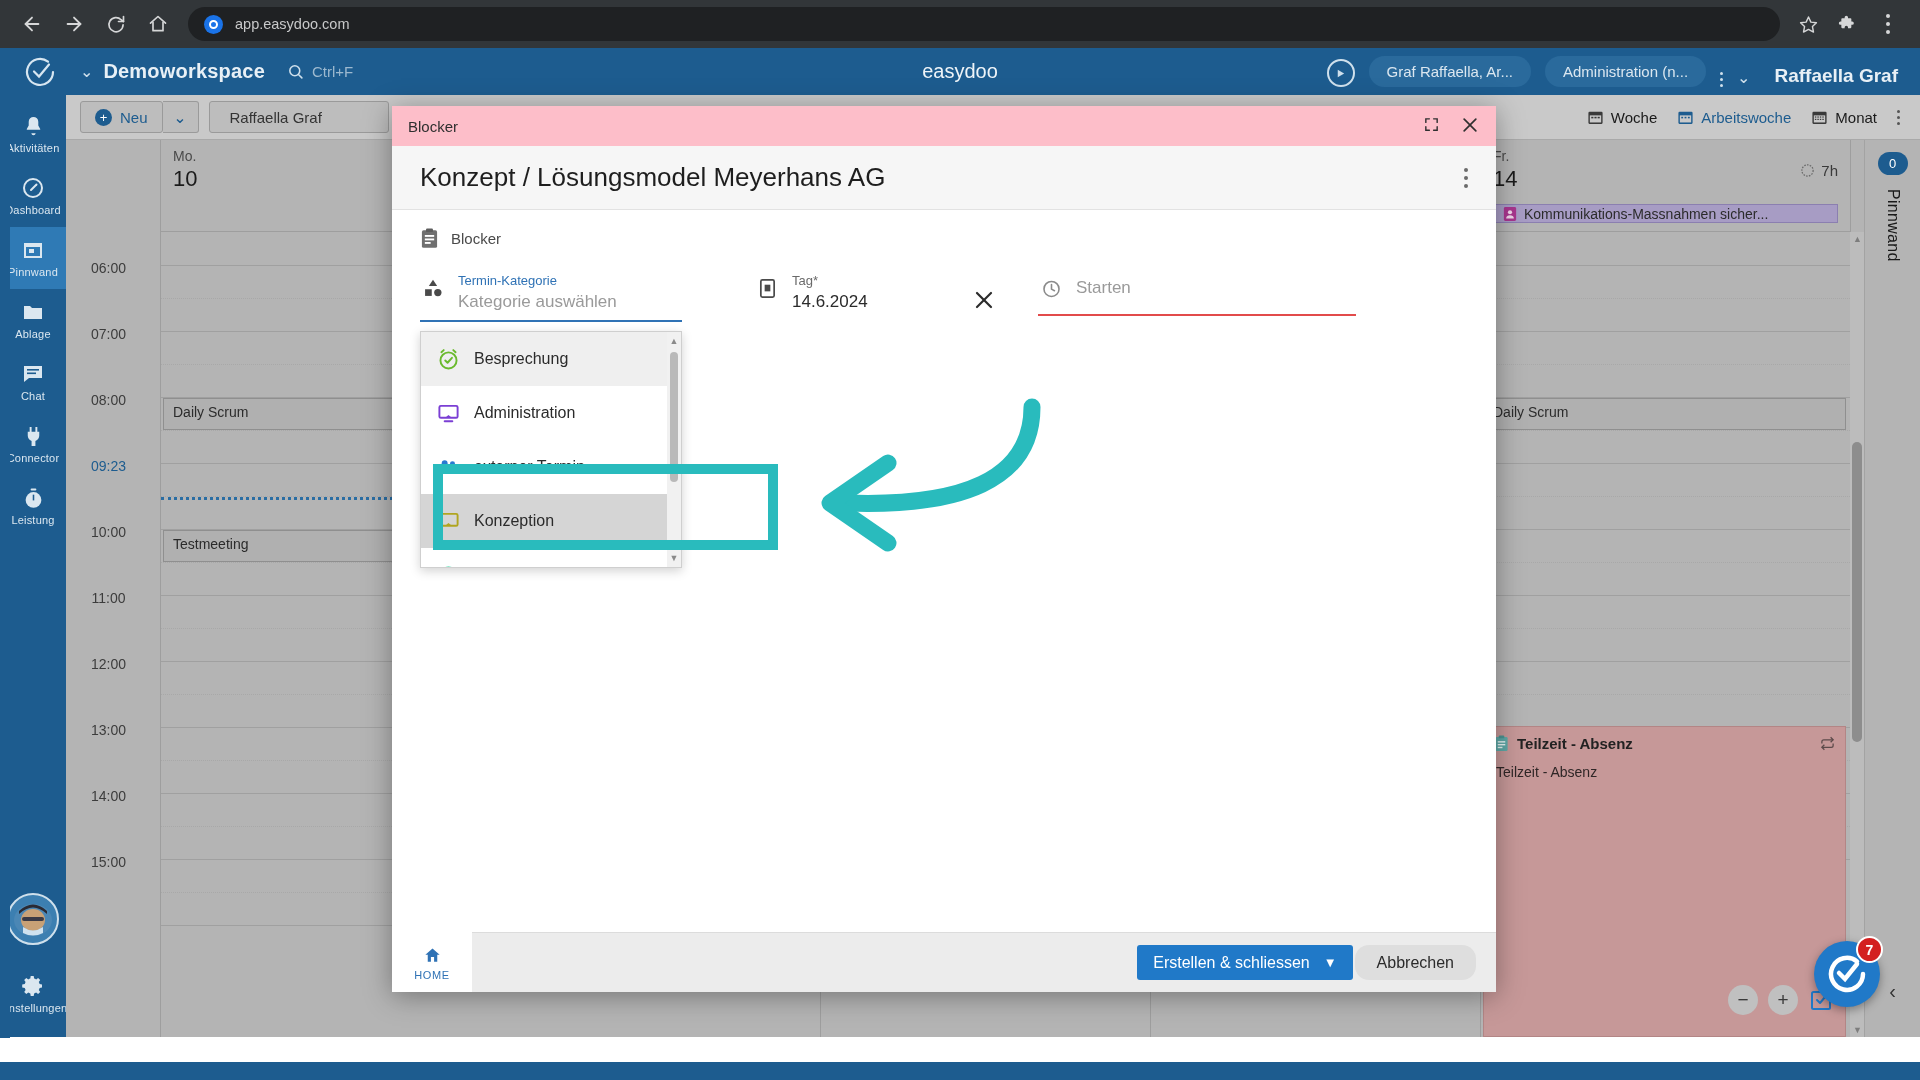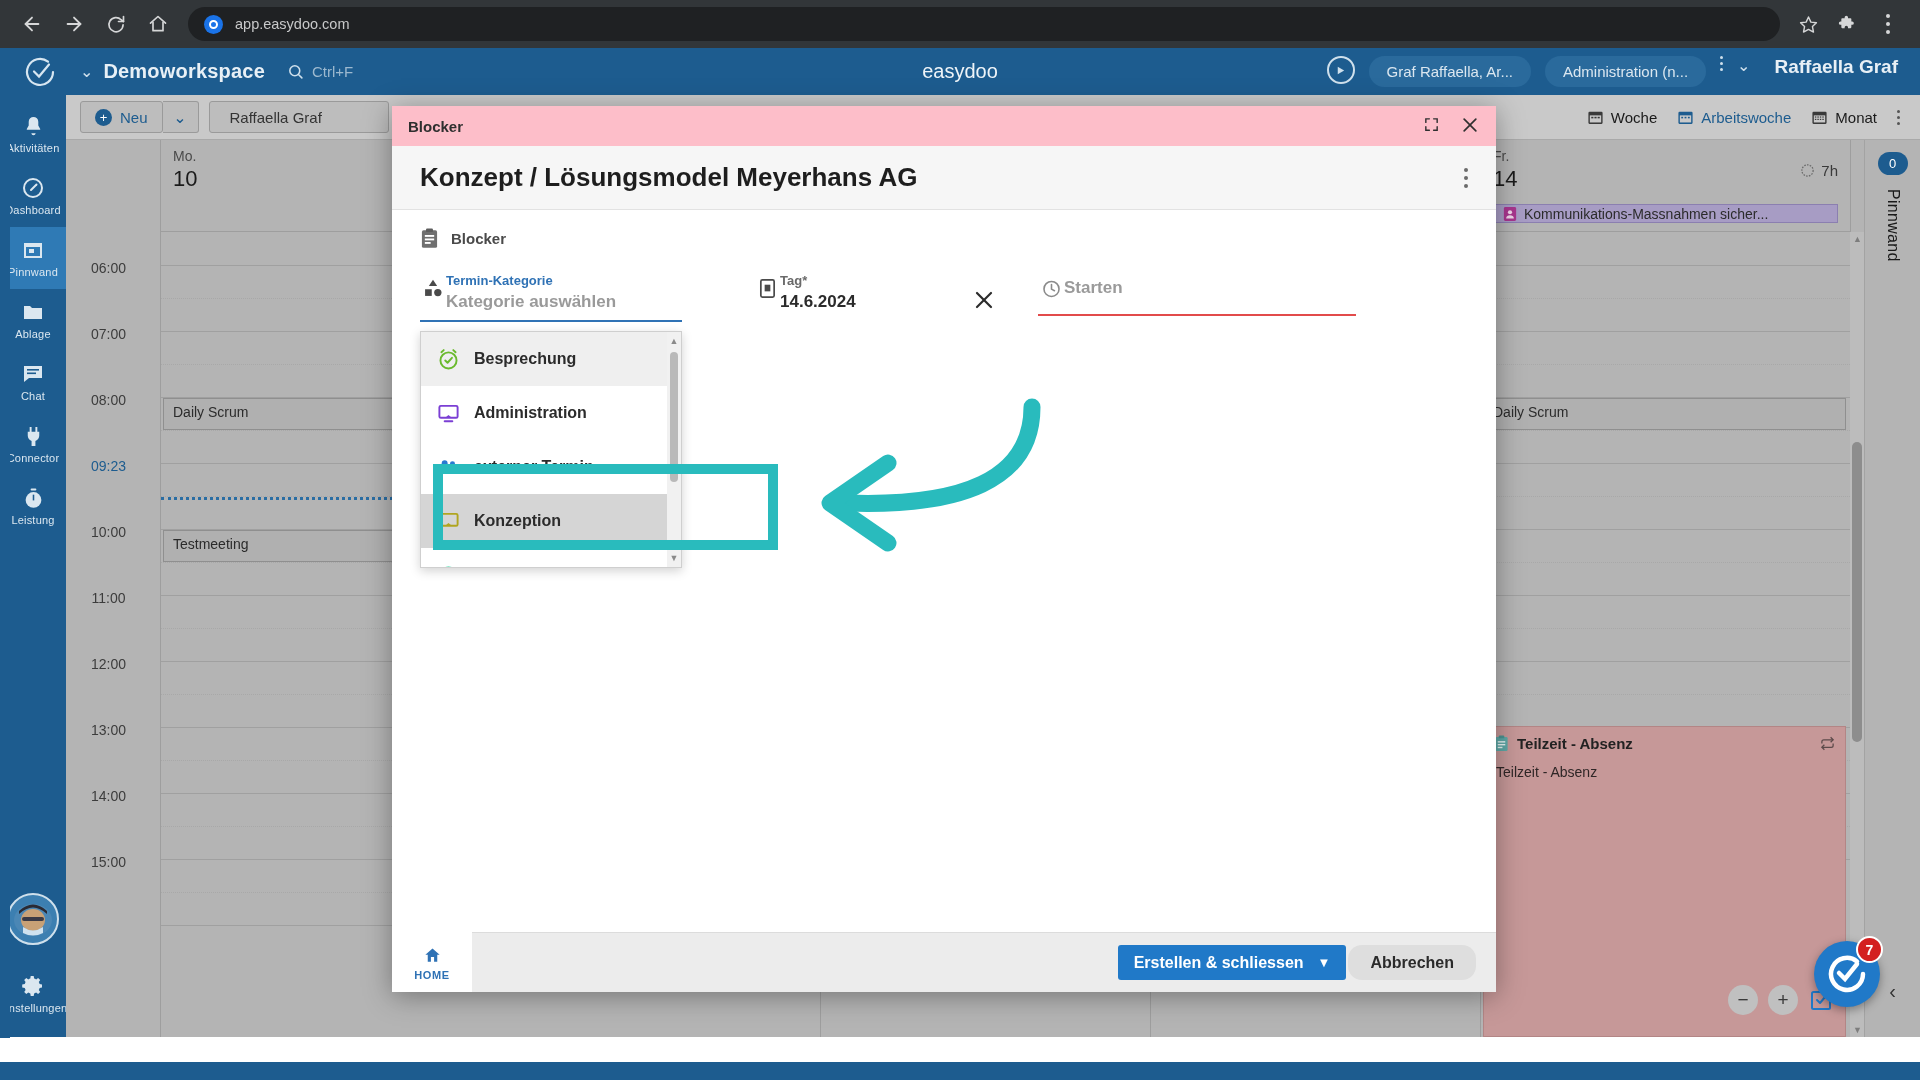--- a/index.html
+++ b/index.html
@@ -44,21 +44,21 @@
   }
   .app-logo { width: 80px; display:flex; align-items:center; justify-content:center; }
   .hdr-caret { color:#cfe0ec; font-size: 16px; margin-right: 10px; }
   .ws-name { color: #e8f0f6; font-size: 20px; font-weight: bold; letter-spacing: .2px; }
   .hdr-search { display:flex; align-items:center; gap:8px; margin-left: 22px; }
   .hdr-search .shortcut { color:#9db9cf; font-size: 15px; }
   .brand-center {
     position:absolute; left: 0; right: 0; text-align:center; color:#eef4f8;
     font-size: 20px; pointer-events:none;
   }
-  .hdr-right { margin-left:auto; display:flex; align-items:flex-start; gap: 14px; padding-right: 22px; z-index:2;}
+  .hdr-right { margin-left:auto; display:flex; align-items:flex-end; gap: 14px; padding-right: 22px; z-index:2;}
   .chip {
     background: #2a6a9c; border-radius: 16px; height: 31px; display:flex; align-items:center;
     padding: 0 18px; color: #dbe7f0; font-size: 15px; max-width: 230px; white-space: nowrap;
   }
   .play-circle {
     width: 28px; height: 28px; border-radius:50%; border: 2px solid #cfe0ec;
     display:flex; align-items:center; justify-content:center; color:#cfe0ec;
   }
   .kebab-v { display:flex; flex-direction:column; gap:3px; }
   .kebab-v i { width:3px;height:3px;background:#cfe0ec;border-radius:50%;display:block;}
@@ -167,40 +167,40 @@
   .fab-badge {
     position:absolute; right:-3px; top:-5px; width:27px;height:27px;border-radius:50%;
     background:#d32020;color:#fff;font-size:14px;font-weight:bold;
     display:flex;align-items:center;justify-content:center; border:2px solid #fff;
   }
 
   
   .modal {
     position:absolute; left:392px; top:106px; width:1104px; height:886px;
     background:#fff; box-shadow: 0 4px 26px rgba(0,0,0,.35); z-index: 50;
-    display:flex; flex-direction:column;font-weight:bold;
+    display:flex; flex-direction:column;
   }
   .modal-titlebar {
     height:40px; background:#fdbec9; display:flex; align-items:center; padding: 0 16px;
     color:#2f2f2f; font-size:15px; flex:0 0 auto;
   }
   .tb-actions { margin-left:auto; display:flex; align-items:center; gap:20px; color:#2f2f2f; }
   .modal-head {
     height:64px; background:#f6f6f6; display:flex; align-items:center; padding: 0 28px;
     border-bottom:1px solid #e2e2e2; flex:0 0 auto;
   }
   .modal-title { font-size:26px; color:#1e1e1e; }
   .modal-head .kebab { margin-left:auto; display:flex;flex-direction:column;gap:4px;}
   .modal-head .kebab i{width:4px;height:4px;border-radius:50%;background:#6b6b6b;display:block;}
   .modal-sub { display:flex; align-items:center; gap:12px; padding: 18px 28px 4px; flex:0 0 auto;}
   .modal-sub .txt { font-size:15px; color:#4a4a4a; }
 
   .form-row { display:flex; align-items:flex-start; padding: 20px 28px 0; gap: 0; flex:0 0 auto;}
   .field { position:relative; }
-  .field-inner { display:flex; align-items:flex-start; gap:0; }
+  .field-inner { display:flex; align-items:flex-start; gap:12px; }
   .field-icon { width:26px; height:30px; display:flex;align-items:center;justify-content:center; color:#4a4a4a;}
   .field-label { font-size:13px; color:#2f72b5; line-height:1.25; }
   .field-label.plain { color:#6a6a6a; }
   .field-value { font-size:17px; color:#2b2b2b; margin-top:3px; }
   .field-value.muted { color:#9a9a9a; }
   .underline { height:2px; background:#2f72b5; margin-top:8px; }
   .underline.red { background:#e24b4b; }
   .x-sep { font-size:24px; color:#2b2b2b; align-self:center; margin-top: 10px; }
 
   

